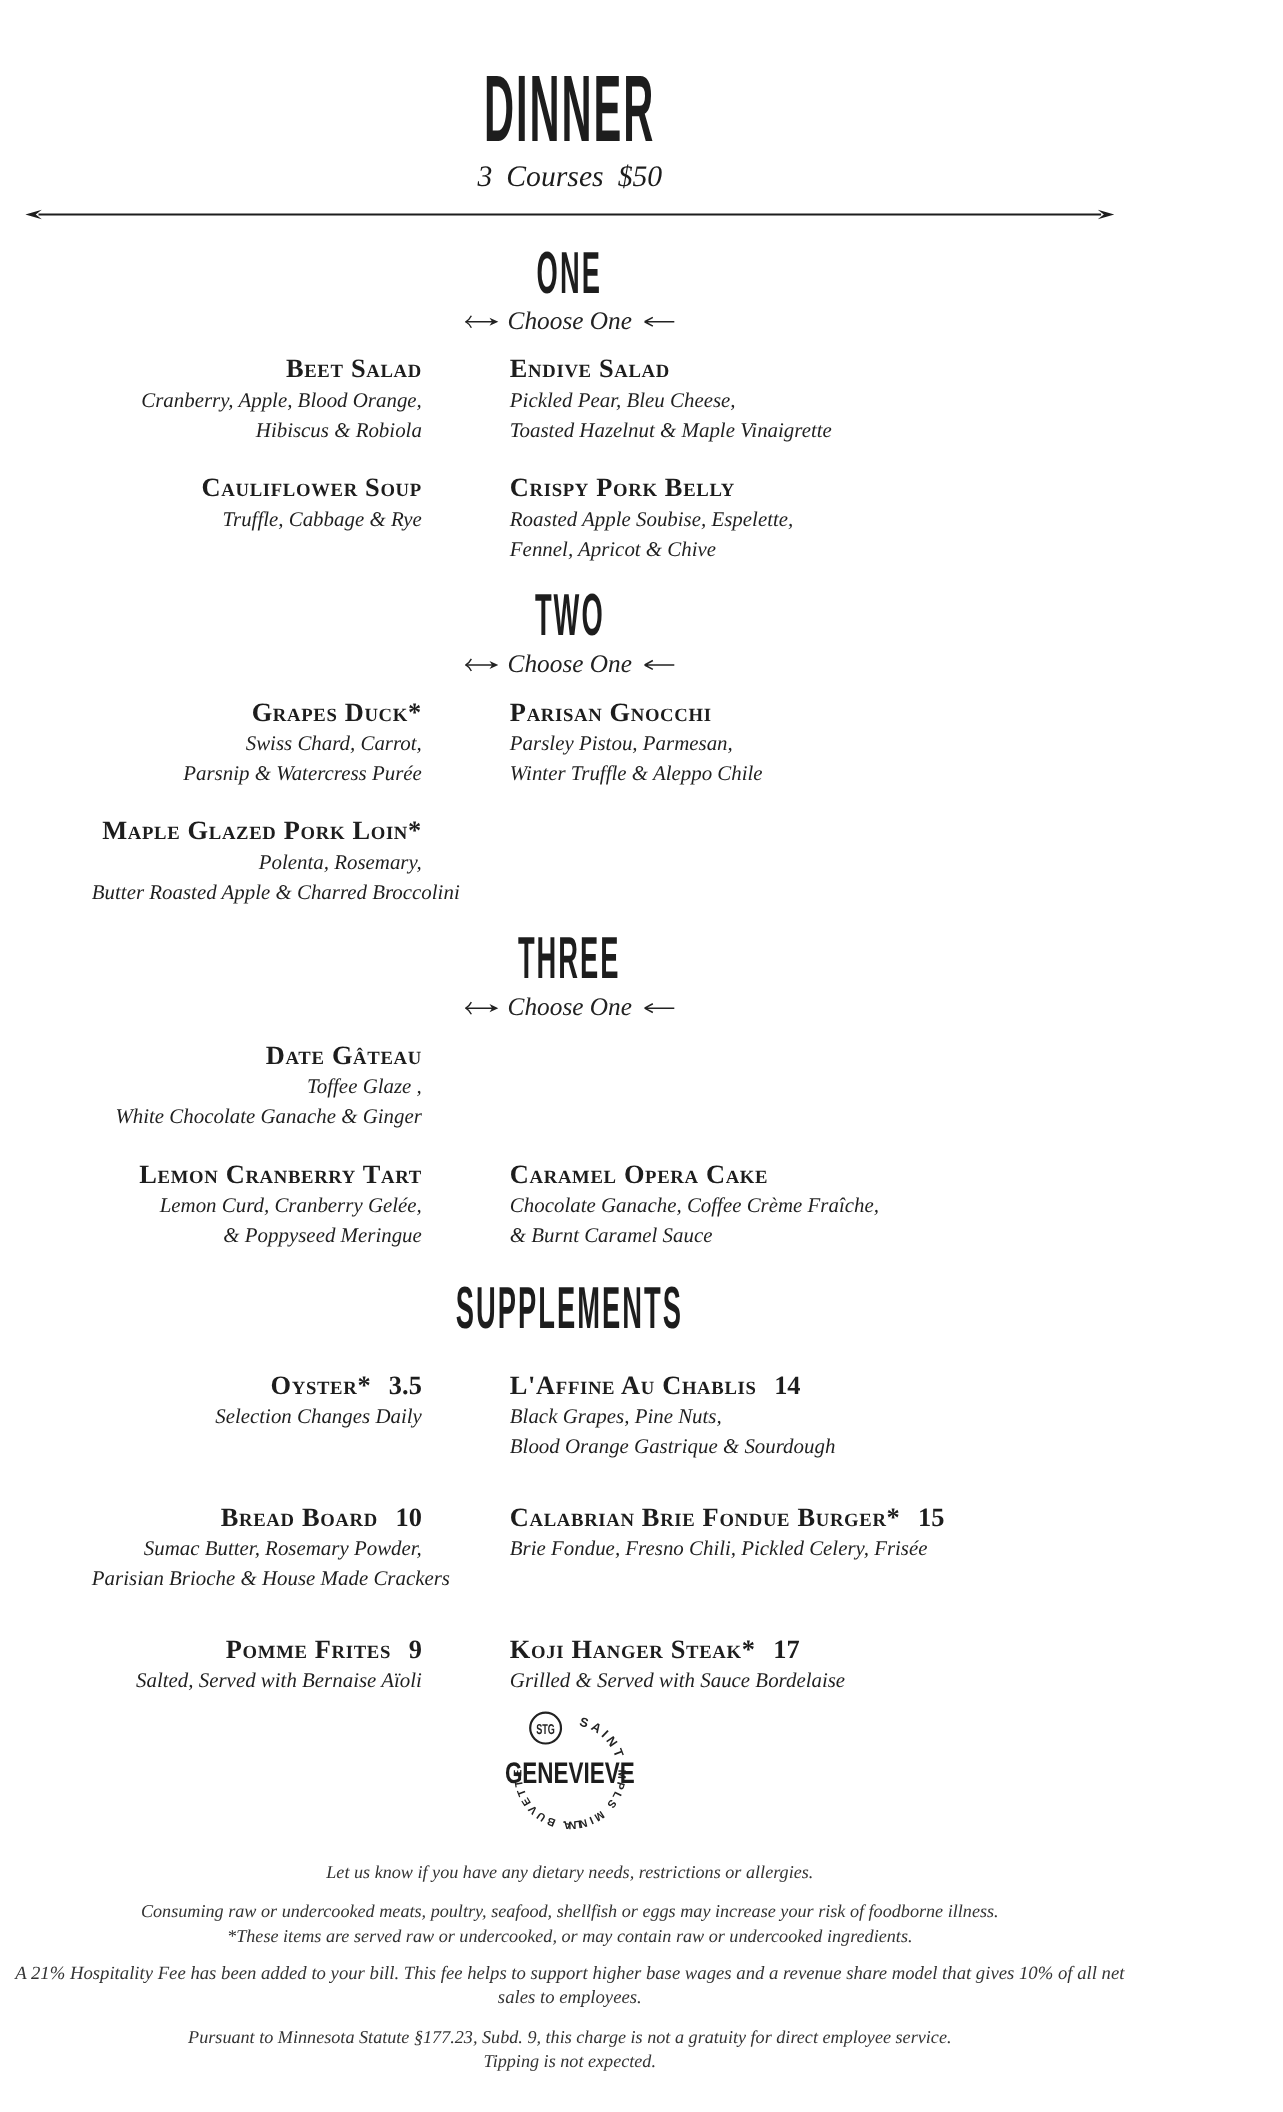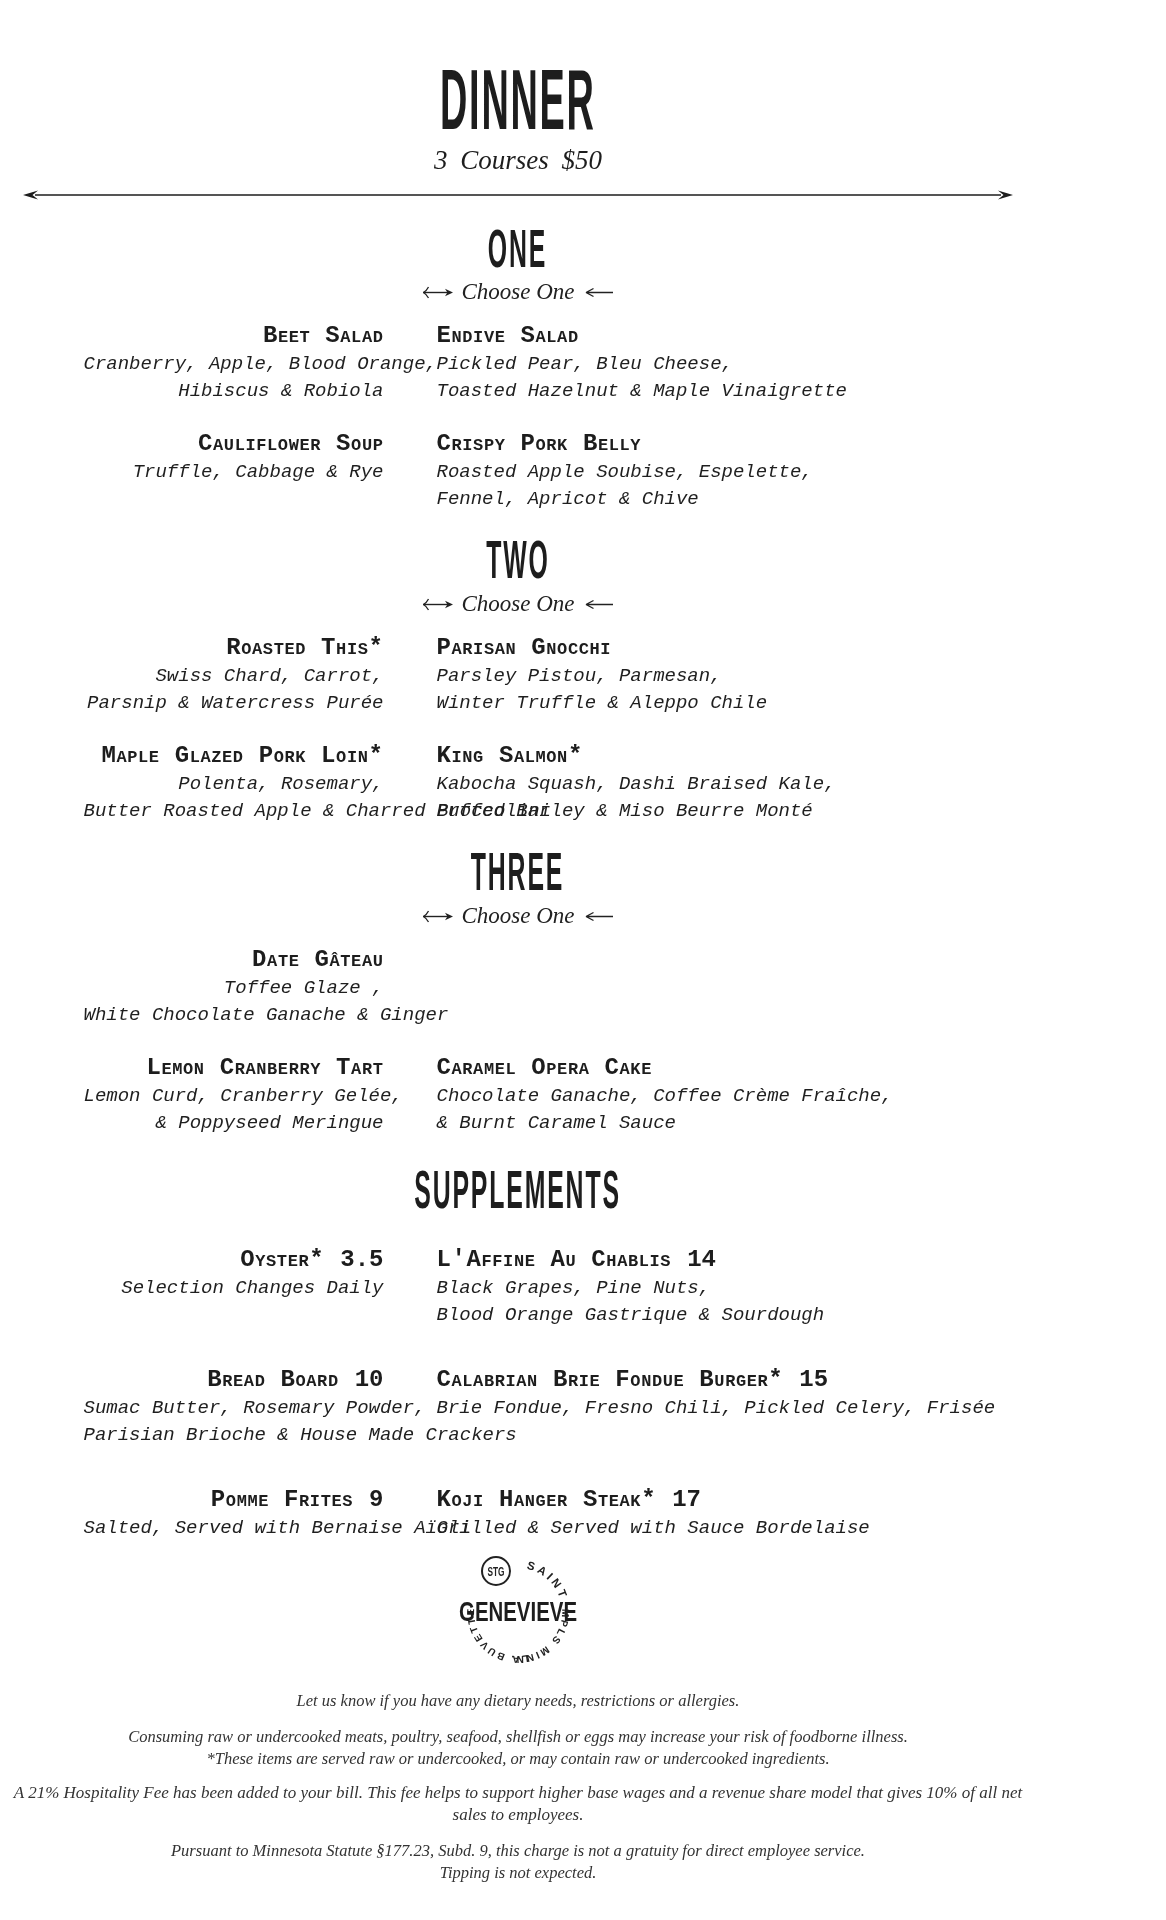--- a/index.html
+++ b/index.html
@@ -37,24 +37,23 @@
     font-style:italic; font-size:23px;
     display:flex; justify-content:center; align-items:center; gap:7px;
     color:#222;
   }
   .choose svg { display:block; }
 
   .rows { margin-top:16px; }
   .menu-row {
     display:grid;
     grid-template-columns:300px 516px;
-    column-gap:53px;
+    column-gap:80px;
     width:869px;
     margin:0 auto;
-    font-family:Liberation Mono, monospace;
   }
   .menu-row + .menu-row { margin-top:24px; }
   .supplements .menu-row + .menu-row { margin-top:36px; }
   .supplements .rows { margin-top:32px; }
 
   .cell-left  { text-align:right; }
   .cell-right { text-align:left; }
 
   .item-name-line { font-weight:700; font-size:24px; line-height:30px; white-space:nowrap; }
   .item-name  { font-variant:small-caps; letter-spacing:0.6px; }
@@ -142,40 +141,35 @@
           <path d="M1.5,6.5 C4,5 5.5,3 6.5,1 M1.5,6.5 C4,8 5.5,10 6.5,12" stroke="#222" stroke-width="1.3" fill="none"></path>
         </svg>
         <span>Choose One</span>
         <svg width="32" height="13" viewBox="0 0 32 13">
           <path d="M4,6.5 H31 M4,6.5 L11.5,2.5 M4,6.5 L11.5,10.5" stroke="#222" stroke-width="1.4" fill="none"></path>
         </svg>
       </div>
       <div class="rows">
           <div class="menu-row">
             <div class="cell cell-left">
-              <div class="item-name-line"><span class="item-name">Roasted This*</span></div>
+              <div class="item-name-line"><span class="item-name">Grapes Duck*</span></div>
               <div class="item-desc">Swiss Chard, Carrot,
 Parsnip &amp; Watercress Purée</div>
             </div>
             <div class="cell cell-right">
               <div class="item-name-line"><span class="item-name">Parisan Gnocchi</span></div>
               <div class="item-desc">Parsley Pistou, Parmesan,
 Winter Truffle &amp; Aleppo Chile</div>
             </div>
           </div>
           <div class="menu-row">
             <div class="cell cell-left">
               <div class="item-name-line"><span class="item-name">Maple Glazed Pork Loin*</span></div>
               <div class="item-desc">Polenta, Rosemary,
 Butter Roasted Apple &amp; Charred Broccolini</div>
-            </div>
-            <div class="cell cell-right">
-              <div class="item-name-line"><span class="item-name">King Salmon*</span></div>
-              <div class="item-desc">Kabocha Squash, Dashi Braised Kale,
-Puffed Barley &amp; Miso Beurre Monté</div>
             </div>
           </div>
         </div>
     </div>
 
     <div class="menu-section">
       <div class="section-heading-wrap center">
         <span class="condensed section-heading">THREE</span>
       </div>
       <div class="choose">

